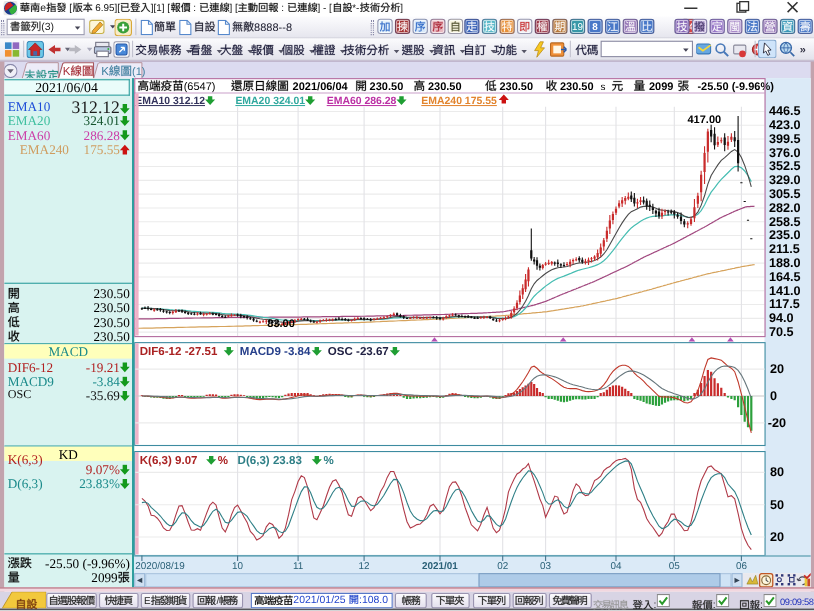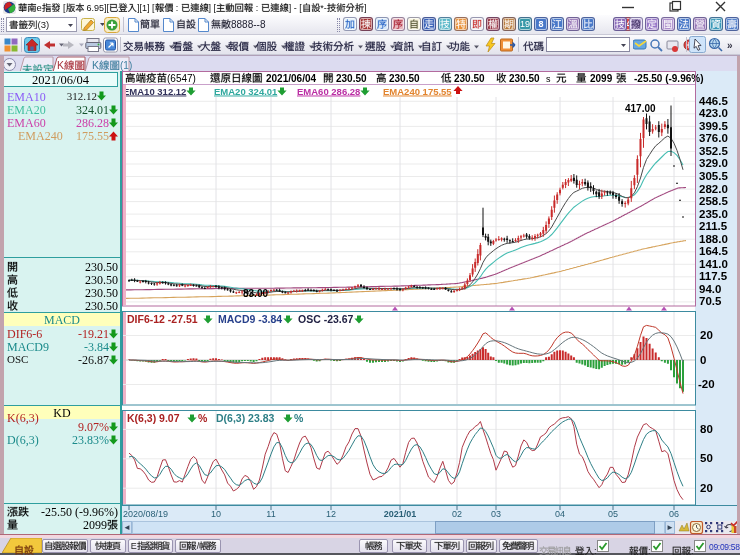--- a/index.html
+++ b/index.html
@@ -602,22 +602,22 @@
             <use href="#u7DDA" x="0"></use>
             <use href="#u5716" x="250"></use>
           </g>
         </svg><span style="font-size:10px">(1)</span></div>
     </div>
     <div class="ab" style="left:0;top:56px;width:4px;height:497px;background:#c2a3ad"></div>
     <div class="ab" style="left:737px;top:56px;width:3px;height:497px;background:#c2a3ad"></div>
     <div class="ab" style="left:0;top:553px;width:740px;height:2px;background:#55565c"></div>
     <div class="ab" style="left:4px;top:71px;width:118px;height:463px;background:#d9f3f0;border-right:2px solid #2e9e9e;font-family:'Liberation Serif',serif">
       <div class="ab" style="left:0;top:1px;width:114px;height:15px;background:#eafcfa;border:1px solid #2e9e9e;border-left:none;text-align:center;font-size:12.5px;color:#000">2021/06/04</div>
-      <div class="ab" style="left:3px;top:19px;font-size:12px"><span style="color:#8b5cf6">EMA10</span></div>
-      <div class="ab" style="right:14px;top:19px;font-size:11px;color:#1c1c1c;white-space:nowrap"><span>312.12</span><svg width="9" height="10" viewBox="0 0 9 10" style="vertical-align:-1px">
+      <div class="ab" style="left:3px;top:19px;font-size:12px"><span style="color:#1d4ed8">EMA10</span></div>
+      <div class="ab" style="right:2px;top:19px;font-size:16px;color:#1c1c1c;white-space:nowrap"><span>312.12</span><svg width="9" height="10" viewBox="0 0 9 10" style="vertical-align:-1px">
           <path d="M2.5 0.5 h4 v4 h2.5 l-4.5 5 l-4.5 -5 h2.5 z" fill="#13991c"></path>
         </svg></div>
       <div class="ab" style="left:3px;top:32px;font-size:12px"><span style="color:#3fbf9f">EMA20</span></div>
       <div class="ab" style="right:2px;top:32px;font-size:12px;color:#14532d;white-space:nowrap"><span>324.01</span><svg width="9" height="10" viewBox="0 0 9 10" style="vertical-align:-1px">
           <path d="M2.5 0.5 h4 v4 h2.5 l-4.5 5 l-4.5 -5 h2.5 z" fill="#13991c"></path>
         </svg></div>
       <div class="ab" style="left:3px;top:45px;font-size:12px"><span style="color:#cc3fa8">EMA60</span></div>
       <div class="ab" style="right:2px;top:45px;font-size:12px;color:#cc3fa8;white-space:nowrap"><span>286.28</span><svg width="9" height="10" viewBox="0 0 9 10" style="vertical-align:-1px">
           <path d="M2.5 0.5 h4 v4 h2.5 l-4.5 5 l-4.5 -5 h2.5 z" fill="#13991c"></path>
         </svg></div>
@@ -645,30 +645,30 @@
         </svg></div>
       <div class="ab" style="right:2px;top:215px;font-size:12px;color:#000;white-space:nowrap"><span>230.50</span></div>
       <div class="ab" style="left:3px;top:228px;font-size:12px"><svg style="width:11.0px;height:11.0px;vertical-align:-1.1px" viewBox="0 0 250 250">
           <g fill="#000" stroke="#000" stroke-width="4.5">
             <use href="#u6536" x="0"></use>
           </g>
         </svg></div>
       <div class="ab" style="right:2px;top:228px;font-size:12px;color:#000;white-space:nowrap"><span>230.50</span></div>
       <div class="ab" style="left:0;top:241px;width:116px;height:1px;background:#2e9e9e"></div>
       <div class="ab" style="left:0;top:242px;width:116px;height:13px;background:#ffffbb;text-align:center;font-size:12px;color:#1a8a8a">MACD</div>
-      <div class="ab" style="left:3px;top:256px;font-size:12px"><span style="color:#b22222">DIF6-6</span></div>
+      <div class="ab" style="left:3px;top:256px;font-size:12px"><span style="color:#b22222">DIF6-12</span></div>
       <div class="ab" style="right:2px;top:256px;font-size:12px;color:#b22222;white-space:nowrap"><span>-19.21</span><svg width="9" height="10" viewBox="0 0 9 10" style="vertical-align:-1px">
           <path d="M2.5 0.5 h4 v4 h2.5 l-4.5 5 l-4.5 -5 h2.5 z" fill="#13991c"></path>
         </svg></div>
       <div class="ab" style="left:3px;top:269px;font-size:12px"><span style="color:#1a8a8a">MACD9</span></div>
       <div class="ab" style="right:2px;top:269px;font-size:12px;color:#1a8a8a;white-space:nowrap"><span>-3.84</span><svg width="9" height="10" viewBox="0 0 9 10" style="vertical-align:-1px">
           <path d="M2.5 0.5 h4 v4 h2.5 l-4.5 5 l-4.5 -5 h2.5 z" fill="#13991c"></path>
         </svg></div>
       <div class="ab" style="left:3px;top:282px;font-size:11px"><span style="color:#111">OSC</span></div>
-      <div class="ab" style="right:2px;top:282px;font-size:12px;color:#111;white-space:nowrap"><span>-26.87</span><svg width="9" height="10" viewBox="0 0 9 10" style="vertical-align:-1px">
+      <div class="ab" style="right:2px;top:282px;font-size:12px;color:#111;white-space:nowrap"><span>-35.69</span><svg width="9" height="10" viewBox="0 0 9 10" style="vertical-align:-1px">
           <path d="M2.5 0.5 h4 v4 h2.5 l-4.5 5 l-4.5 -5 h2.5 z" fill="#13991c"></path>
         </svg></div>
       <div class="ab" style="left:0;top:334px;width:116px;height:1px;background:#2e9e9e"></div>
       <div class="ab" style="left:0;top:335px;width:116px;height:13px;background:#ffffbb;text-align:center;font-size:12px;color:#000">KD</div>
       <div class="ab" style="left:3px;top:340px;font-size:12px"><span style="color:#b22222">K(6,3)</span></div>
       <div class="ab" style="right:2px;top:349px;font-size:12px;color:#b22222;white-space:nowrap"><span>9.07%</span><svg width="9" height="10" viewBox="0 0 9 10" style="vertical-align:-1px">
           <path d="M2.5 0.5 h4 v4 h2.5 l-4.5 5 l-4.5 -5 h2.5 z" fill="#13991c"></path>
         </svg></div>
       <div class="ab" style="left:3px;top:362px;font-size:12px"><span style="color:#1a8a8a">D(6,3)</span></div>
       <div class="ab" style="right:2px;top:362px;font-size:12px;color:#1a8a8a;white-space:nowrap"><span>23.83%</span><svg width="9" height="10" viewBox="0 0 9 10" style="vertical-align:-1px">
@@ -974,20 +974,35 @@
           </g>
         </svg>
         <span style="font-size:9px;color:#222">/</span>
         <svg style="width:17.5px;height:9.5px;vertical-align:-1.0px" viewBox="0 0 460 250">
           <g fill="#222" stroke="#222" stroke-width="4.5">
             <use href="#u5E33" x="0"></use>
             <use href="#u52D9" x="210"></use>
           </g>
         </svg>
       </div>
+      <div class="ab" style="left:228px;top:0.5px;width:129px;height:14px;background:#fff;border:1px solid #5878c8;font-size:9.5px;white-space:nowrap;overflow:hidden;display:flex;align-items:center;padding:0 2px">
+        <svg style="width:35.7px;height:9.5px;vertical-align:-1.0px" viewBox="0 0 940 250">
+          <g fill="#000" stroke="#000" stroke-width="4.5">
+            <use href="#u9AD8" x="0"></use>
+            <use href="#u7AEF" x="230"></use>
+            <use href="#u75AB" x="460"></use>
+            <use href="#u82D7" x="690"></use>
+          </g>
+        </svg>
+        <span style="color:#2244cc"> 2021/01/25 <svg style="width:9.5px;height:9.5px;vertical-align:-1.0px" viewBox="0 0 250 250">
+            <g fill="#2244cc" stroke="#2244cc" stroke-width="4.5">
+              <use href="#u958B" x="0"></use>
+            </g>
+          </svg>:108.0</span>
+      </div>
       <div class="ab" style="left:359px;top:0.5px;width:29px;height:14px;background:linear-gradient(#fbfafc,#e4e1ee);border:1px solid #9a94b0;border-radius:2px;display:flex;align-items:center;justify-content:center;white-space:nowrap">
         <svg style="width:17.9px;height:9.5px;vertical-align:-1.0px" viewBox="0 0 470 250">
           <g fill="#222" stroke="#222" stroke-width="4.5">
             <use href="#u5E33" x="0"></use>
             <use href="#u52D9" x="220"></use>
           </g>
         </svg>
       </div>
       <div class="ab" style="left:392px;top:0.5px;width:35px;height:14px;background:linear-gradient(#fbfafc,#e4e1ee);border:1px solid #9a94b0;border-radius:2px;display:flex;align-items:center;justify-content:center;white-space:nowrap">
         <svg style="width:26.2px;height:9.5px;vertical-align:-1.0px" viewBox="0 0 690 250">

